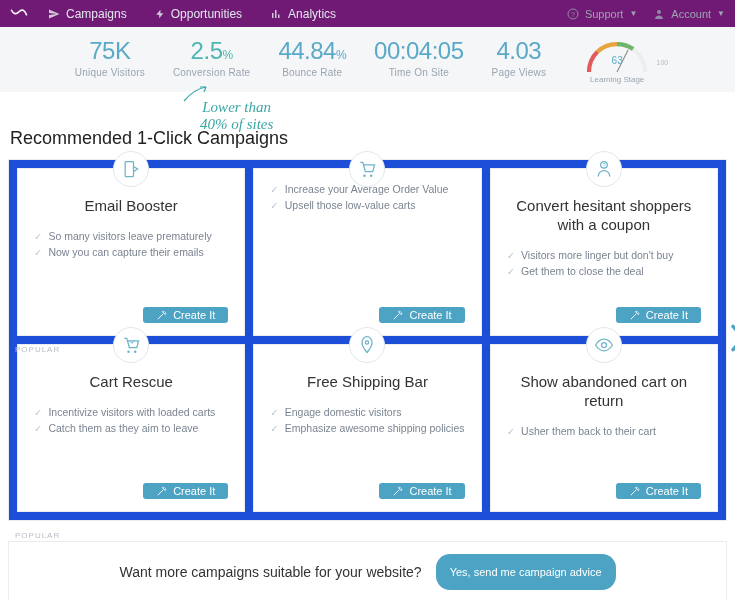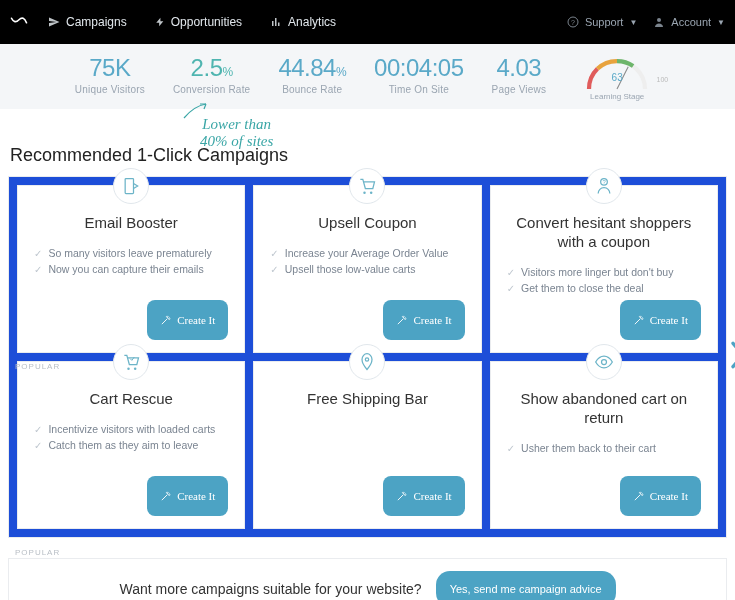--- a/index.html
+++ b/index.html
@@ -1,17 +1,17 @@
 <!DOCTYPE html>
 <html><head>
 <meta charset="utf-8">
 <style>
   * { margin: 0; padding: 0; box-sizing: border-box; }
   body { font-family: -apple-system, BlinkMacSystemFont, "Segoe UI", Arial, sans-serif; background: #ffffff; width: 735px; height: 600px; overflow: hidden; color: #333; }
-  .header { background: #000000; color: #fff; height: 44px; display: flex; align-items: center; padding: 0 10px; font-size: 12px; }
+  .header { background: #701a75; color: #fff; height: 27px; display: flex; align-items: center; padding: 0 10px; font-size: 12px; }
   .header .logo { width: 24px; display: flex; align-items: center; }
   .nav { display: flex; gap: 0; }
   .nav-item { display: flex; align-items: center; gap: 6px; padding: 0 14px; cursor: pointer; color: #e1e7ec; }
   .nav-item svg { opacity: 0.85; }
   .header-right { margin-left: auto; display: flex; gap: 16px; color: #9aa5b1; }
   .hr-item { display: flex; align-items: center; gap: 6px; cursor: pointer; font-size: 11px; }
   .hr-item svg { opacity: 0.8; }
   .triangle { font-size: 8px; }
   .metrics-bar { background: #f4f6f8; padding: 10px 0 8px; display: flex; justify-content: center; gap: 28px; position: relative; }
   .metric { text-align: center; }
@@ -28,21 +28,21 @@
   .content { padding: 36px 8px 8px; }
   h2 { font-size: 18px; font-weight: 400; margin: 0 0 10px 2px; color: #222; }
   .carousel { background: #1d4ed8; border: 1px solid #eaecef; padding: 8px; position: relative; }
   .grid { display: grid; grid-template-columns: repeat(3, 1fr); gap: 8px; }
   .card { background: #fff; border: 1px solid #eaecef; padding: 14px 16px 12px; position: relative; min-height: 168px; display: flex; flex-direction: column; }
   .card-icon { position: absolute; top: -18px; left: 50%; transform: translateX(-50%); width: 36px; height: 36px; border-radius: 50%; background: #fff; border: 1px solid #e1e7ec; display: flex; align-items: center; justify-content: center; }
   .card h3 { text-align: center; font-size: 15px; font-weight: 400; color: #333; margin: 14px 0 14px; line-height: 1.25; }
   .bullets { list-style: none; font-size: 10.5px; color: #7a8491; }
   .bullets li { display: flex; align-items: flex-start; gap: 6px; margin-bottom: 4px; }
   .bullets li::before { content: "✓"; color: #bfc7cf; font-size: 10px; margin-top: 1px; }
-  .card-btn { margin-top: auto; margin-left: auto; background: #4ca3c4; color: #fff; border: none; border-radius: 8px; padding: 14px 13px; font-size: 11px; cursor: pointer; display: flex; align-items: center; gap: 6px; font-family: Liberation Serif, serif; }
+  .card-btn { margin-top: auto; margin-left: auto; background: #4ca3c4; color: #fff; border: none; border-radius: 3px; padding: 2px 13px; font-size: 11px; cursor: pointer; display: flex; align-items: center; gap: 6px; }
   .popular-tag { position: absolute; left: 6px; font-size: 8px; letter-spacing: 1px; color: #b8bec5; text-transform: uppercase; }
   .pop1 { top: 185px; }
   .pop2 { top: 371px; }
   .chev { position: absolute; right: -22px; top: 50%; transform: translateY(-50%); color: #4ca3c4; cursor: pointer; }
   .bottom-cta { margin: 12px 8px 0; border: 1px solid #eaecef; padding: 12px; display: flex; align-items: center; justify-content: center; gap: 14px; }
   .bottom-cta span { font-size: 14px; color: #333; }
   .bottom-cta button { background: #4ca3c4; color: #fff; border: none; border-radius: 14px; padding: 12px 14px; font-size: 11px; cursor: pointer; }
 </style>
 </head>
 <body>
@@ -164,21 +164,20 @@
           </button>
         </div>
         <div class="card">
           <div class="card-icon">
             <svg width="20" height="20" viewBox="0 0 24 24">
               <circle cx="9" cy="20" r="1.5" fill="#6cb4c8"></circle>
               <circle cx="17" cy="20" r="1.5" fill="#6cb4c8"></circle>
               <path d="M4 4h3l3 11h9l2-8H8" fill="none" stroke="#6cb4c8" stroke-width="1.5"></path>
             </svg>
           </div>
-          <h3>Upsell Coupon</h3>
           <ul class="bullets">
             <li>
               <span>Increase your Average Order Value</span>
             </li>
             <li>
               <span>Upsell those low-value carts</span>
             </li>
           </ul>
           <button class="card-btn">
             <svg width="11" height="11" viewBox="0 0 24 24">
@@ -237,20 +236,28 @@
           </button>
         </div>
         <div class="card">
           <div class="card-icon">
             <svg width="20" height="20" viewBox="0 0 24 24">
               <path d="M12 2C9 2 6 5 6 9c0 5 6 12 6 12s6-7 6-12c0-4-3-7-6-7z" fill="none" stroke="#6cb4c8" stroke-width="1.5"></path>
               <circle cx="12" cy="9" r="2" fill="none" stroke="#6cb4c8" stroke-width="1.5"></circle>
             </svg>
           </div>
           <h3>Free Shipping Bar</h3>
+          <ul class="bullets">
+            <li>
+              <span>Engage domestic visitors</span>
+            </li>
+            <li>
+              <span>Emphasize awesome shipping policies</span>
+            </li>
+          </ul>
           <button class="card-btn">
             <svg width="11" height="11" viewBox="0 0 24 24">
               <path d="M4 20l12-12m-2-4l2 2 2-2-2-2zm4 4l2 2 2-2-2-2z" stroke="#fff" stroke-width="2" fill="none"></path>
             </svg>
             <span>Create It</span>
           </button>
         </div>
         <div class="card">
           <div class="card-icon">
             <svg width="20" height="20" viewBox="0 0 24 24">

